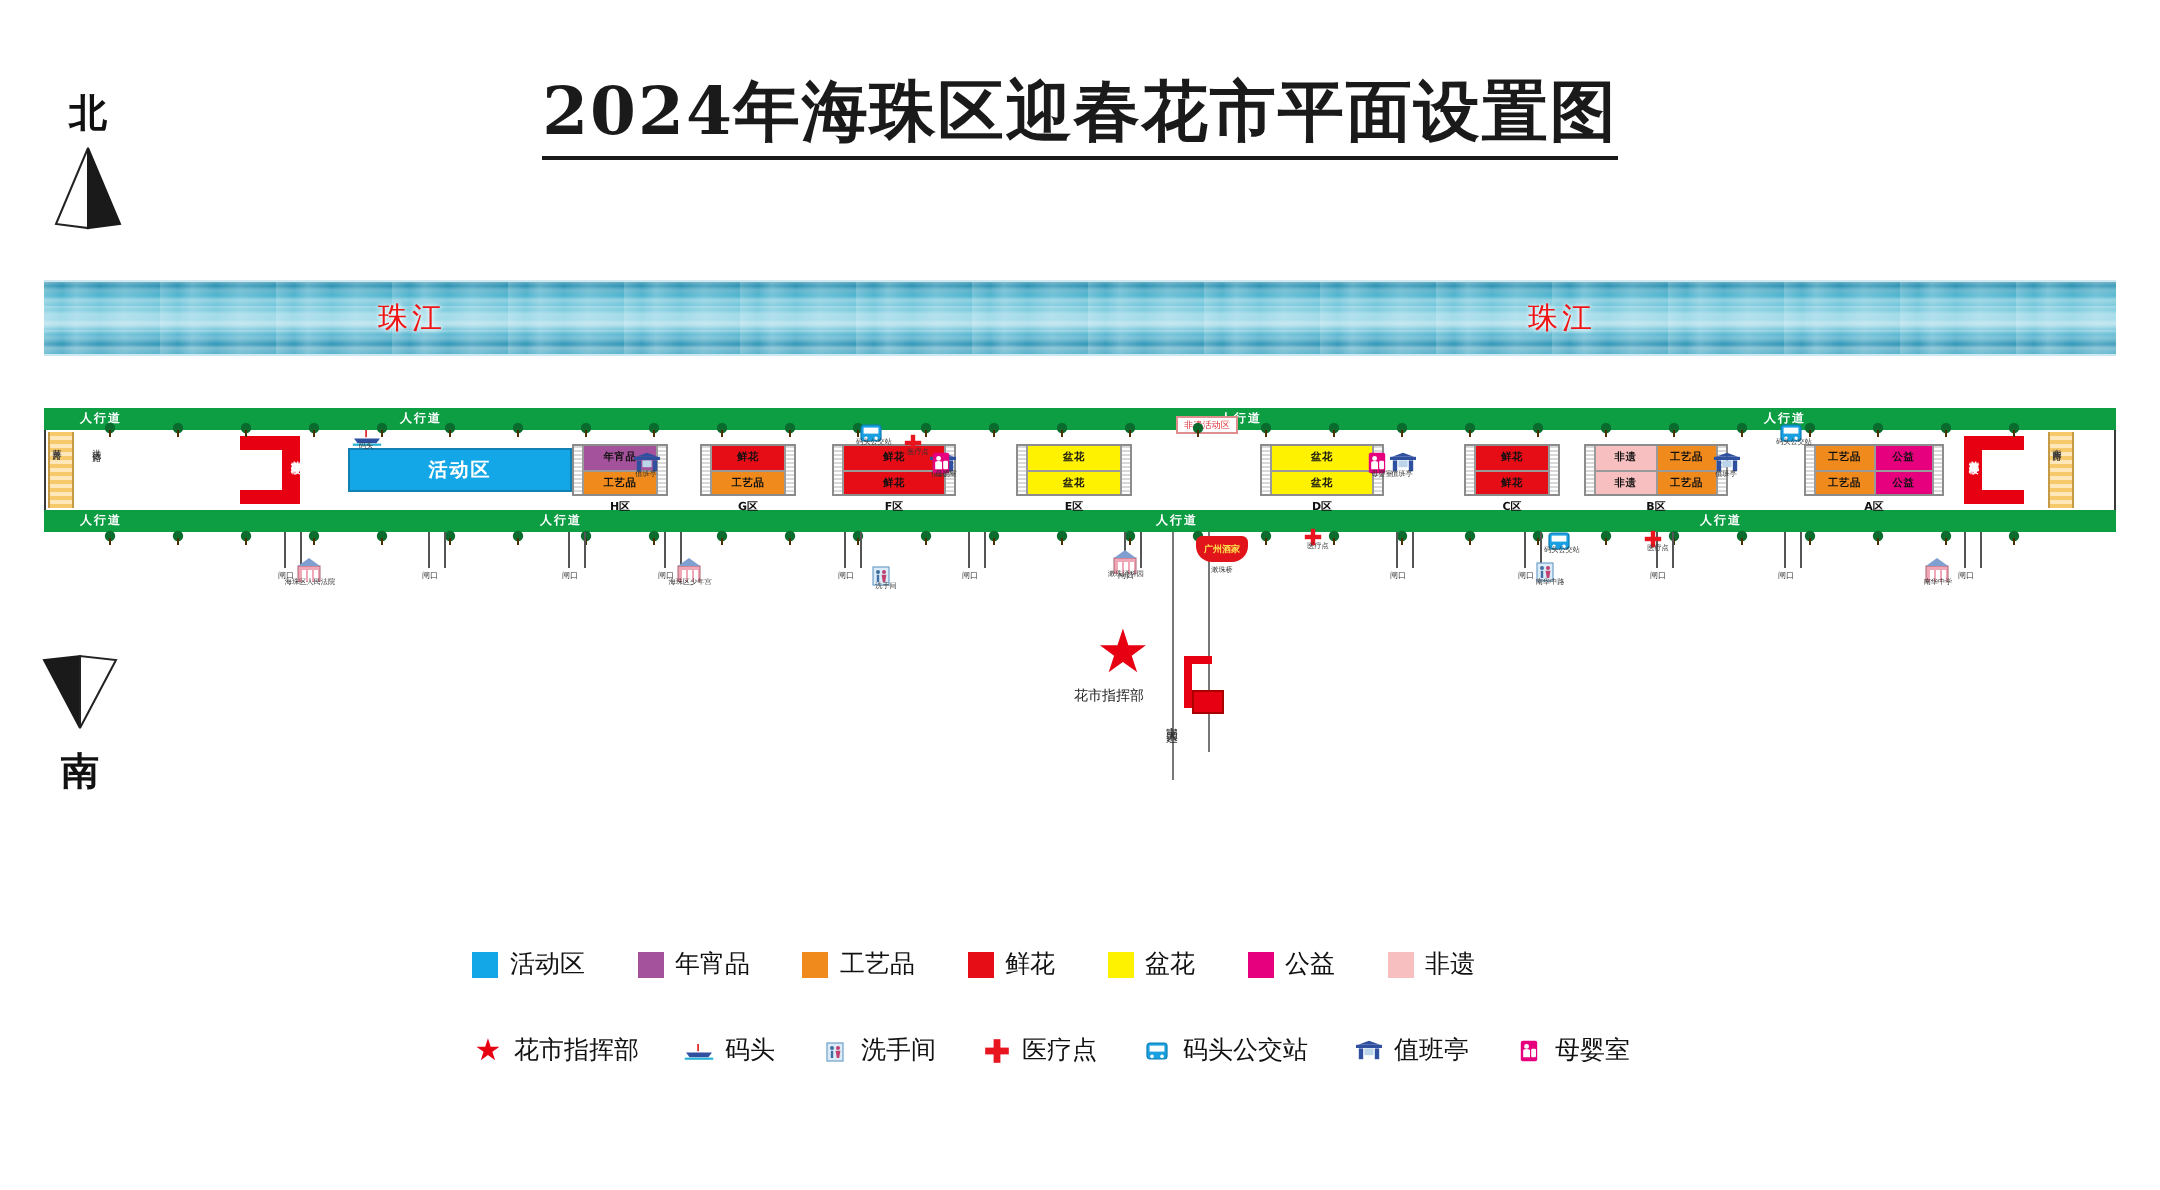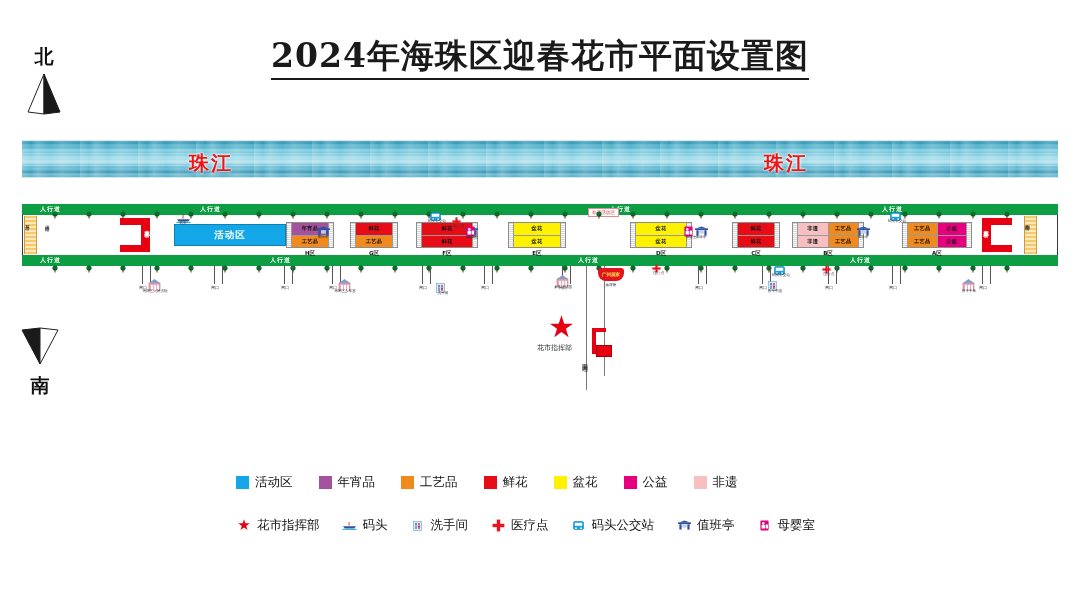--- a/index.html
+++ b/index.html
@@ -55,21 +55,21 @@
         rgba(255,255,255,0.20) 0px, rgba(255,255,255,0) 9px,
         rgba(210,236,245,0.28) 16px, rgba(255,255,255,0) 28px,
         rgba(255,255,255,0.18) 40px, rgba(255,255,255,0) 58px),
       linear-gradient(to bottom, #1f86a8 0%, #49b2cd 18%, #7fcde0 40%,
         #a8ddea 55%, #5cb9d3 72%, #2d93b4 88%, #57b4cd 100%);
     border-top: 1px solid #cfe7ef;
     border-bottom: 1px solid #cfe7ef;
   }
   .river-label {
     position: absolute; top: 9px;
-    font-size: 20px; font-weight: 700; color: #f01414;
+    font-size: 15px; font-weight: 400; color: #f01414;
     text-shadow: 0 0 2px #ffffff, 0 0 3px #ffffff;
     letter-spacing: 2px;
     padding-left: 12px;
   }
   #river-label-left  { left: 155px; }
   #river-label-right { left: 730px; }
 
   
   .strip { position: absolute; left: 22px; top: 204px; width: 1036px; height: 62px; }
   .sidewalk {

